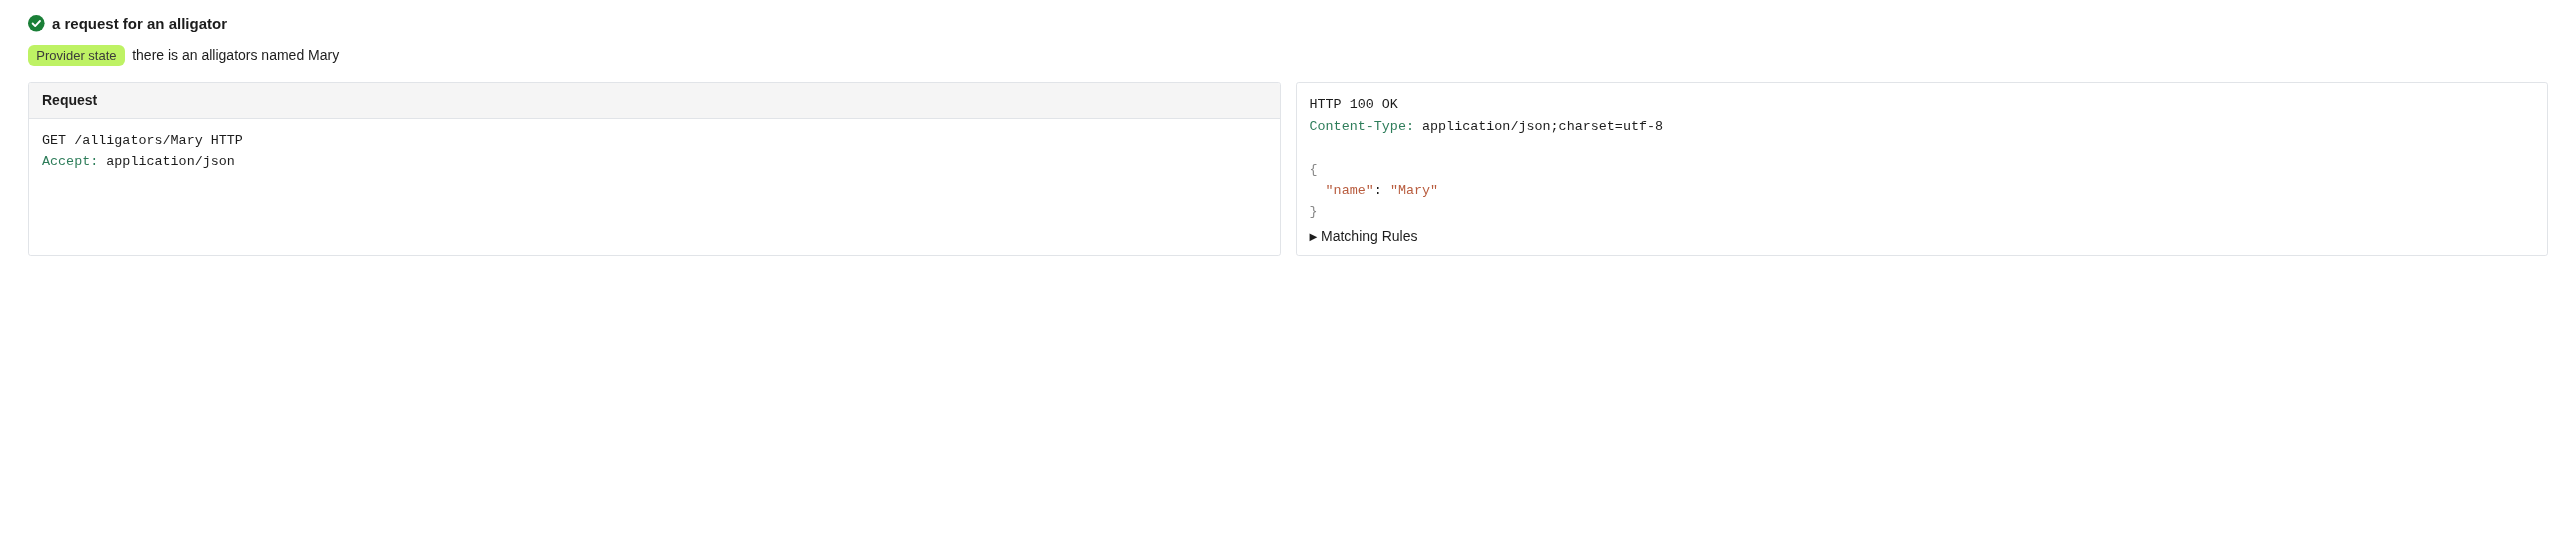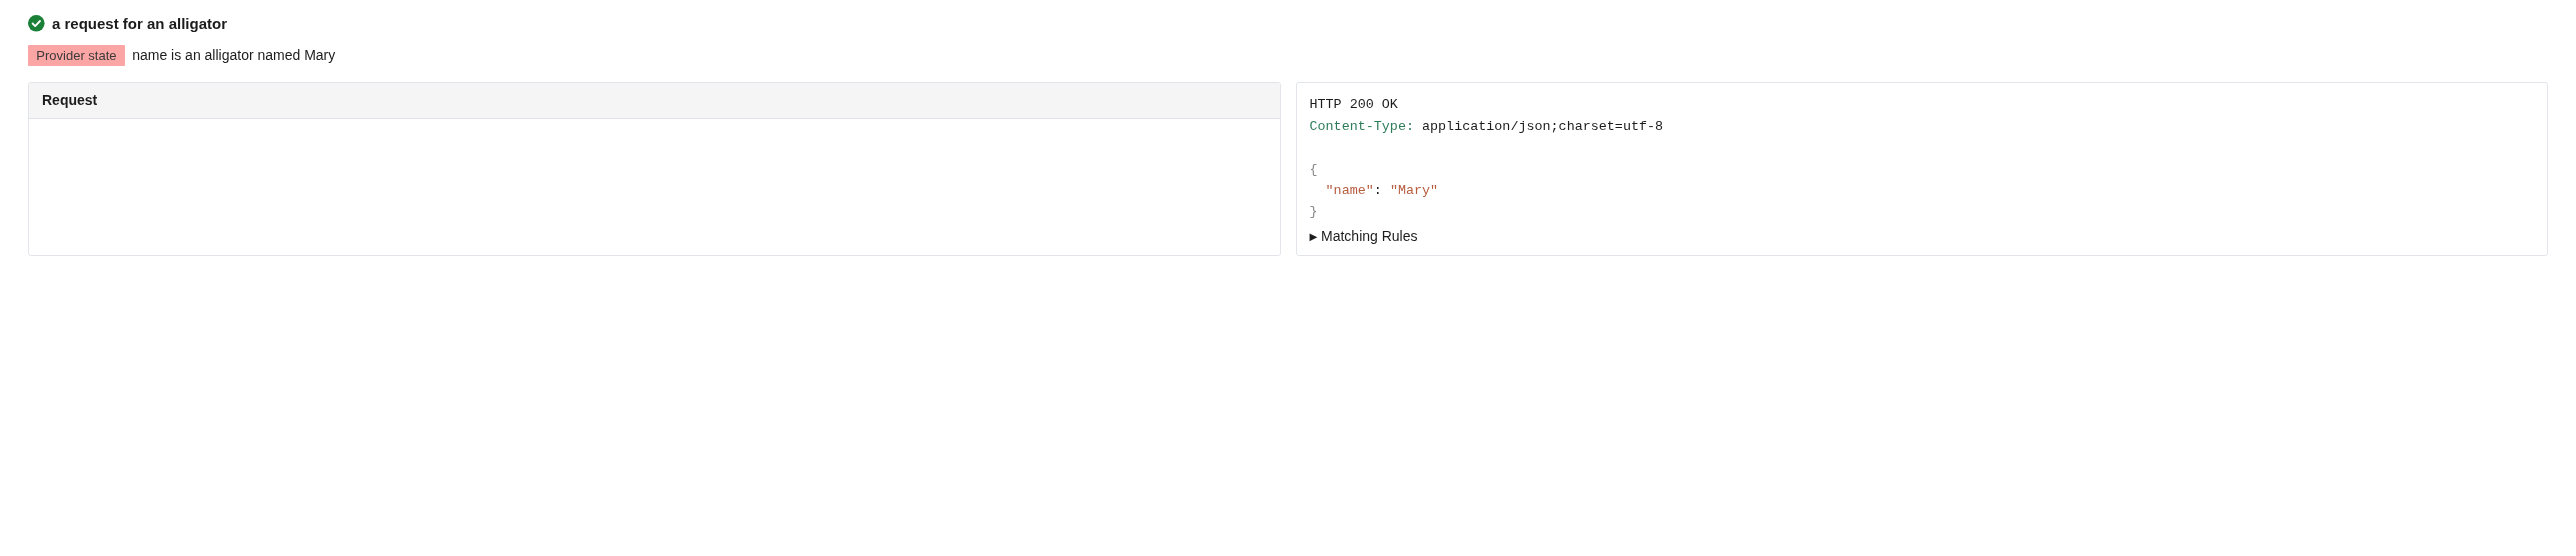--- a/index.html
+++ b/index.html
@@ -29,22 +29,22 @@
     font-weight: 700;
     font-size: 15px;
   }
   .provider-state-row {
     display: flex;
     align-items: center;
     gap: 7.4px;
     margin-bottom: 16.6px;
   }
   .provider-state-badge {
-    background: #fca5a5;
-    border-radius: 1px;
+    background: #bef264;
+    border-radius: 6px;
     padding: 2.8px 8.3px;
     font-size: 13px;
     color: #3a3a3a;
   }
   .provider-state-text {
     font-size: 14px;
   }
   .panels {
     display: flex;
     gap: 15px;
@@ -104,32 +104,36 @@
     <svg viewBox="0 0 18 18" width="16.6" height="16.6">
       <circle cx="9" cy="9" r="9" fill="#1a7f37"></circle>
       <path d="M5 9.2 L7.8 12 L13 6.5" stroke="#fff" stroke-width="2" fill="none" stroke-linecap="round" stroke-linejoin="round"></path>
     </svg>
   </span>
   <span class="header-title">a request for an alligator</span>
 </div>
 
 <div class="provider-state-row">
   <span class="provider-state-badge">Provider state</span>
-  <span class="provider-state-text">name is an alligator named Mary</span>
+  <span class="provider-state-text">there is an alligators named Mary</span>
 </div>
 
 <div class="panels">
 
   <div class="panel">
     <div class="panel-header">Request</div>
+    <div class="panel-body">
+      <div class="code"><span>GET /alligators/Mary HTTP</span>
+<span class="hdr-name">Accept:</span><span> application/json</span></div>
+    </div>
   </div>
 
   <div class="panel">
     <div class="panel-body">
-      <div class="code"><span>HTTP 200 OK</span>
+      <div class="code"><span>HTTP 100 OK</span>
 <span class="hdr-name">Content-Type:</span><span> application/json;charset=utf-8</span>
 
 <span class="json-brace">{</span>
 <span>  </span><span class="json-key">"name"</span><span>: </span><span class="json-val">"Mary"</span>
 <span class="json-brace">}</span></div>
       <div class="matching-rules">
         <span class="disclosure-triangle">▶</span>
         <span>Matching Rules</span>
       </div>
     </div>

